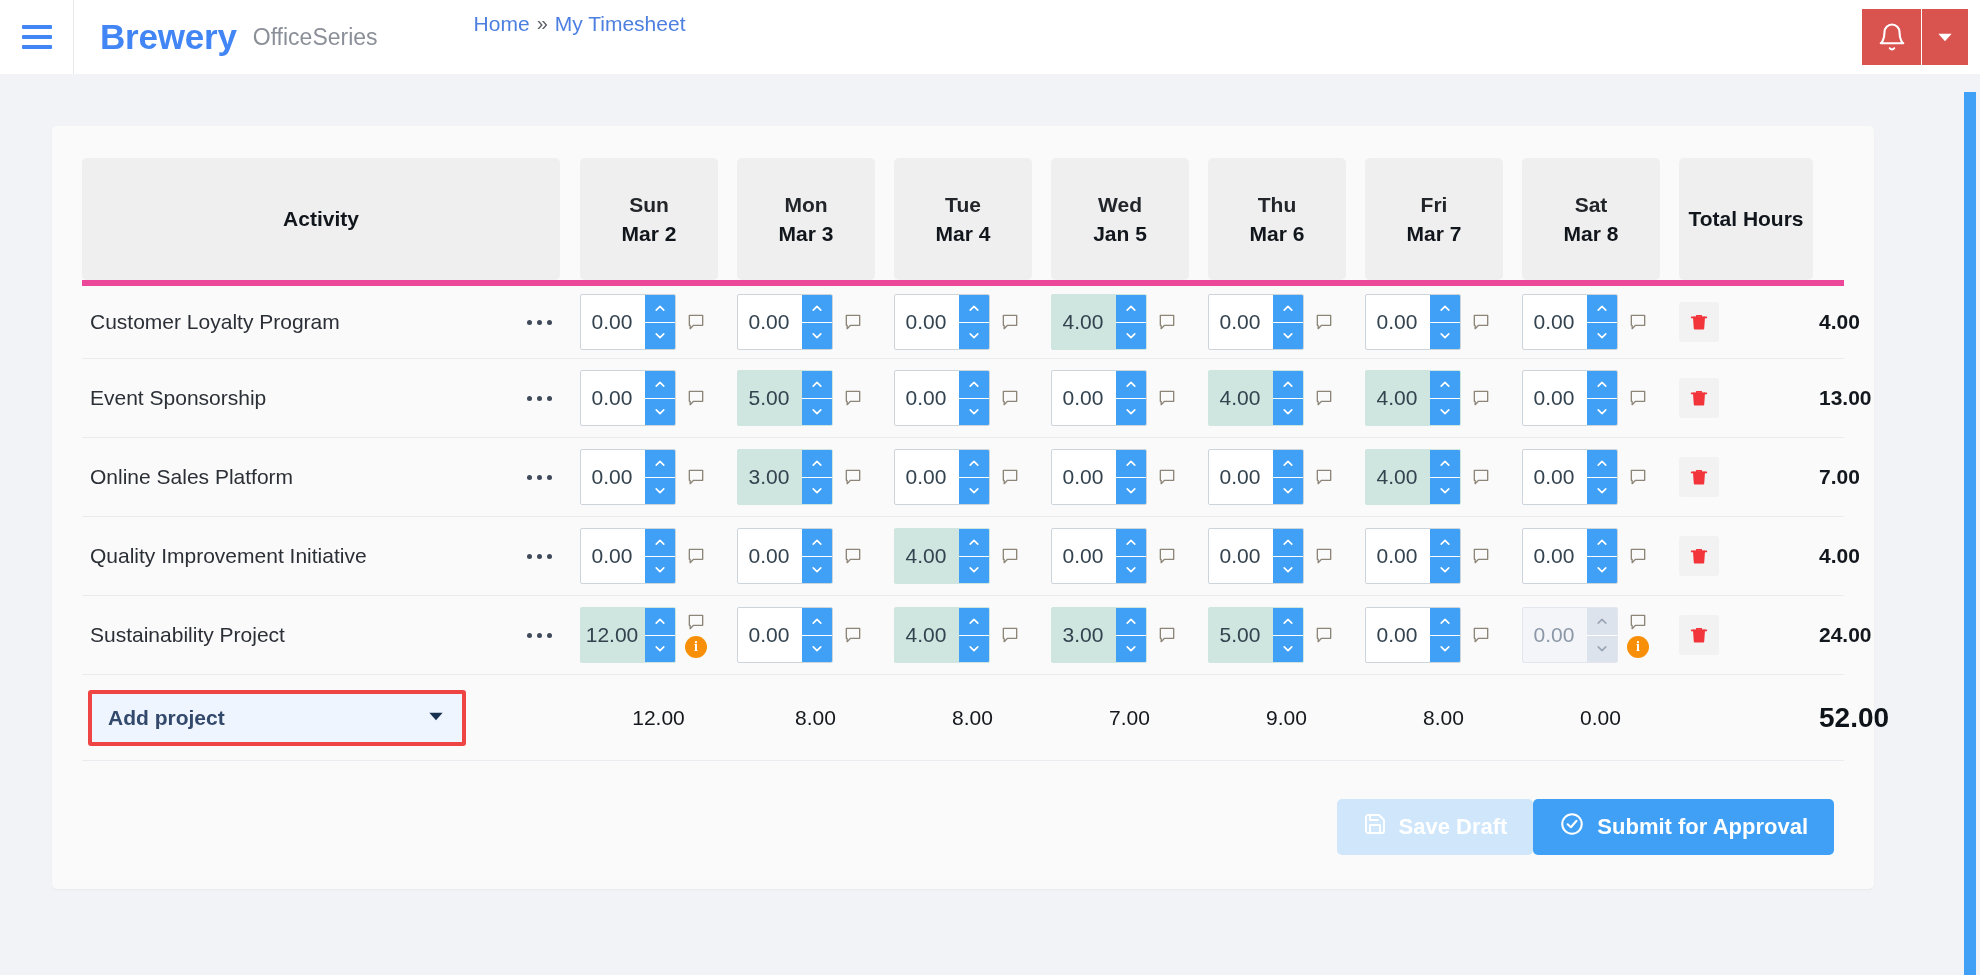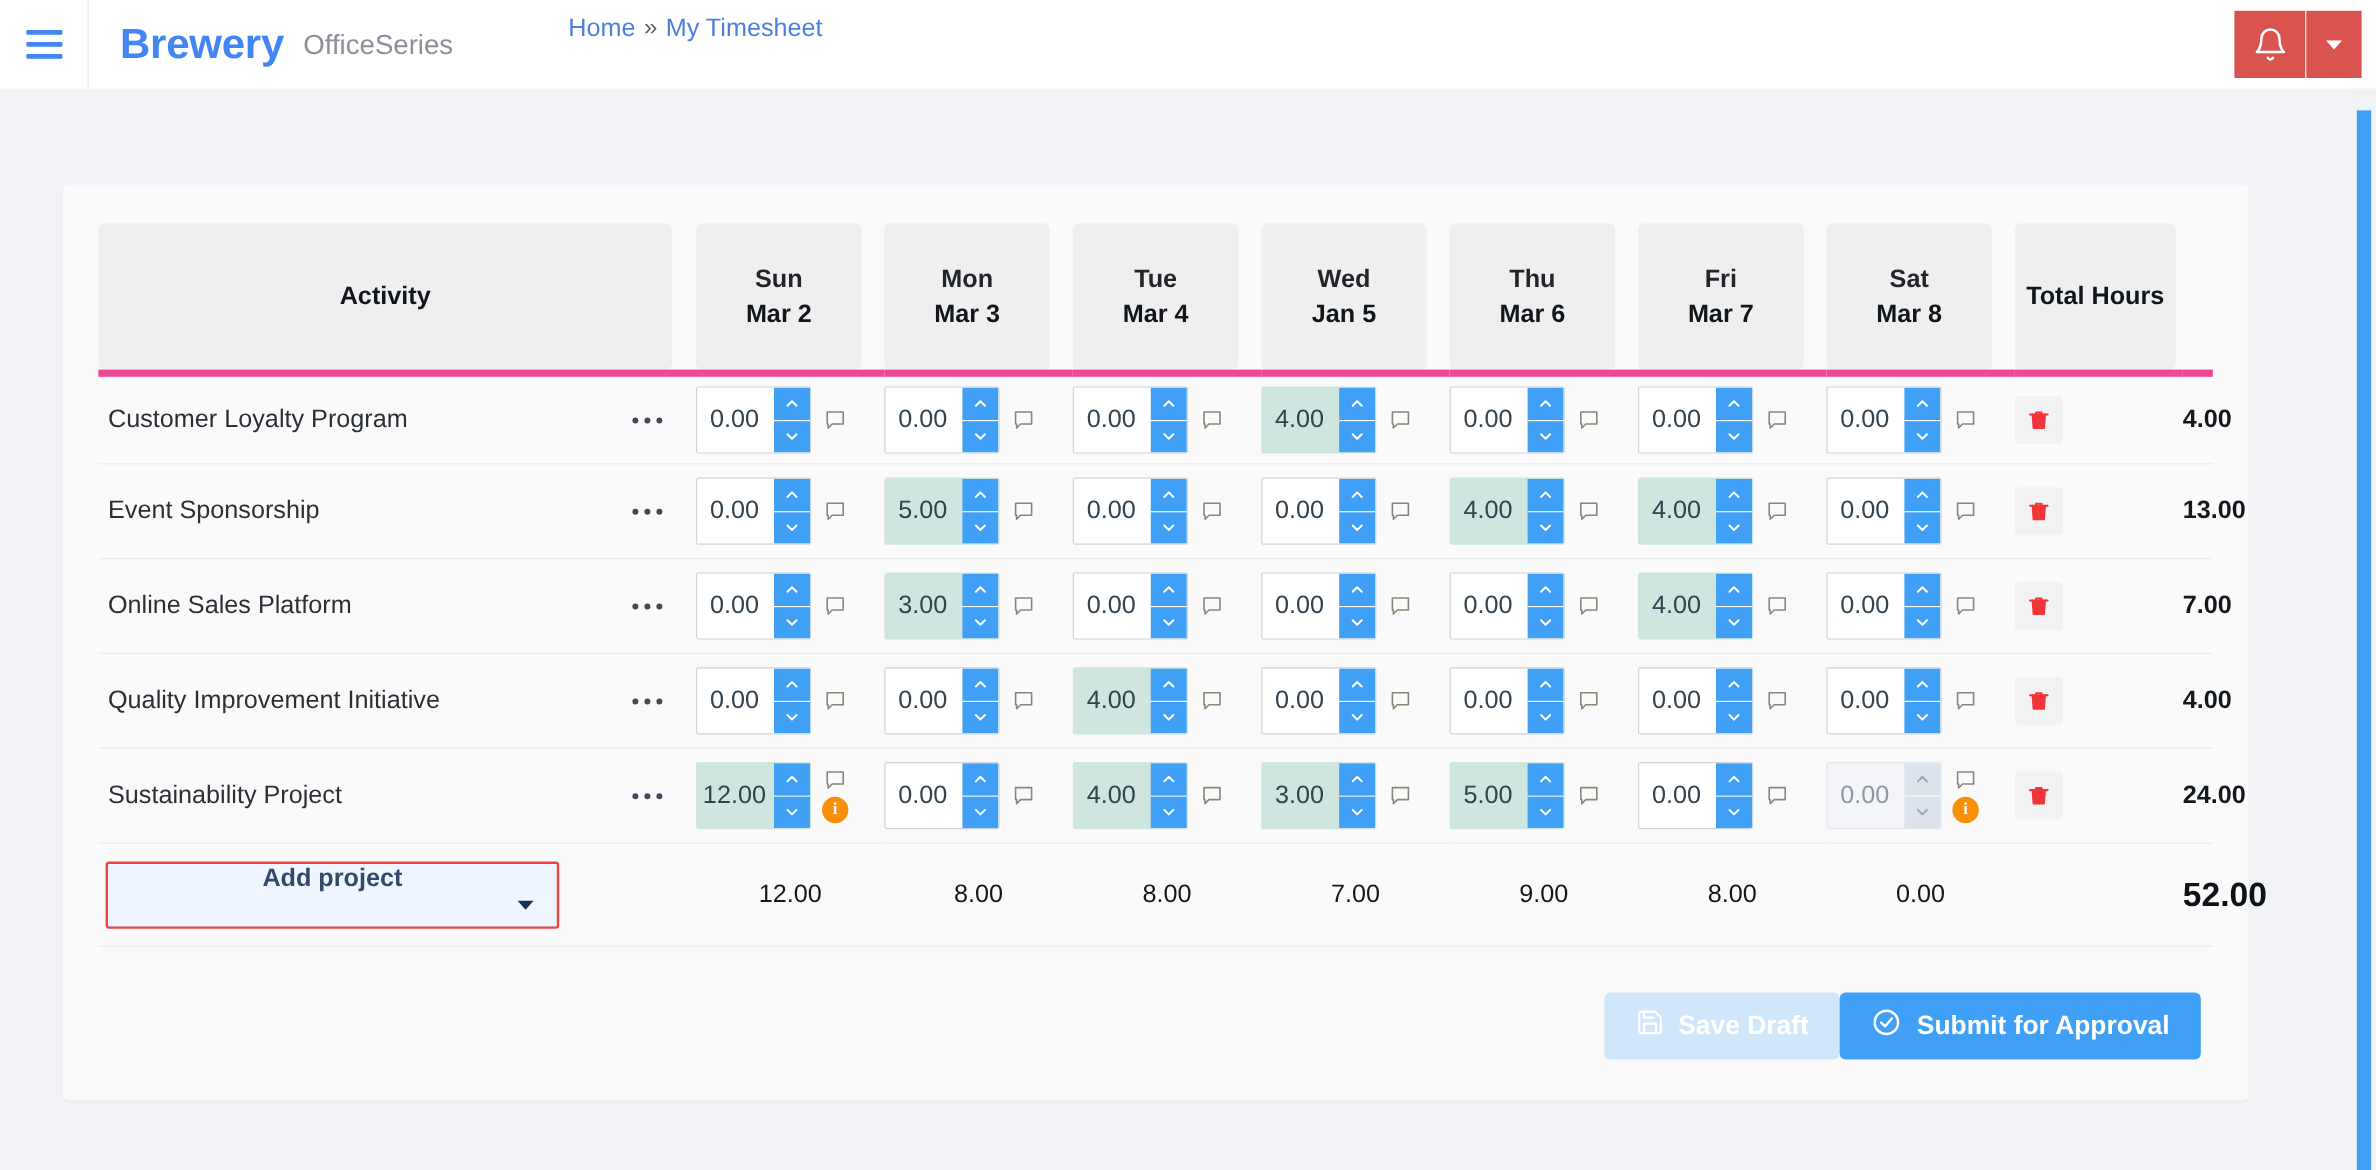--- a/index.html
+++ b/index.html
@@ -85,21 +85,21 @@
     cursor: pointer;
   }
   .alert-btn { width: 60px; border-right: 1px solid #ffffff; }
   .alert-caret { width: 46px; }
   .alert-btn svg, .alert-caret svg { display: block; }
 
   
   .page-body {
     height: calc(975px - 78px);
     background: #f1f3f6;
-    padding: 80px 0 0 52px;
+    padding: 52px 0 0 52px;
     position: relative;
   }
   .card {
     width: 1822px;
     background: #fafafa;
     border-radius: 5px;
     padding: 32px 30px 34px 30px;
     box-shadow: 0 1px 2px rgba(0,0,0,0.04);
   }
 
@@ -264,28 +264,27 @@
   tr.totals-row td {
     height: 86px;
     vertical-align: middle;
     border-bottom: 1px solid #e9ebee;
     padding: 0;
   }
   .add-project {
     width: 378px;
     height: 56px;
     background: #eef5fe;
-    border: 2px solid #ef4444;
+    border: 4px solid #ef4444;
     border-radius: 3px;
     display: flex;
     align-items: center;
     padding: 0 16px;
     cursor: pointer;
     margin-left: 6px;
-    flex-direction: column;
   }
   .add-project-label {
     font-size: 21px;
     font-weight: bold;
     color: #33496b;
   }
   .add-project .caret { margin-left: auto; }
   .col-total {
     text-align: center;
     font-size: 21px;

